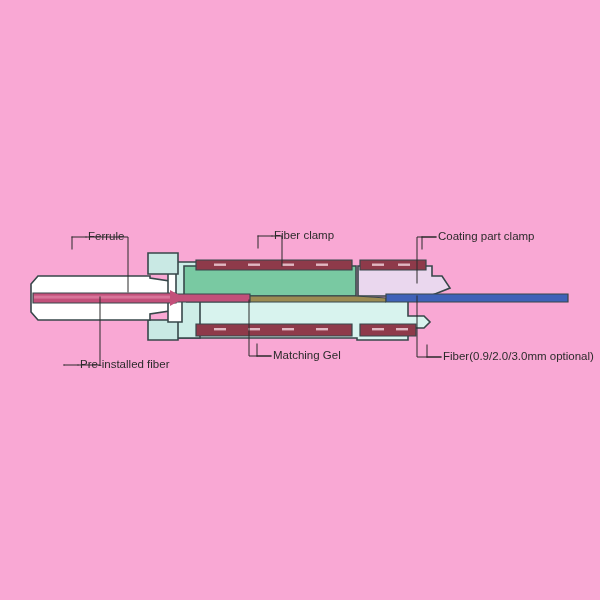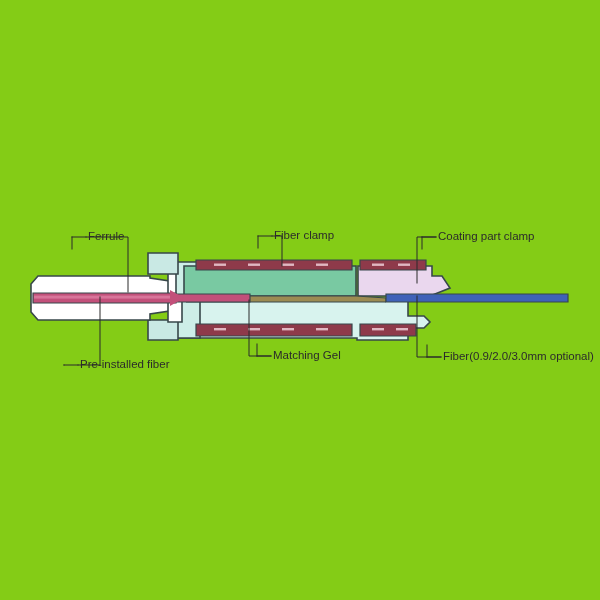--- a/index.html
+++ b/index.html
@@ -11,21 +11,21 @@
   body {
     width: 600px;
     height: 600px;
     font-family: "Liberation Sans", sans-serif;
     overflow: hidden;
   }
   #diagram-root {
     position: relative;
     width: 600px;
     height: 600px;
-    background: #84cc16;
+    background: #f9a8d4;
   }
   svg#connector-svg {
     display: block;
     width: 600px;
     height: 600px;
   }
   .lbl {
     font-family: "Liberation Sans", sans-serif;
     font-size: 11.5px;
     fill: #2b2b2b;

